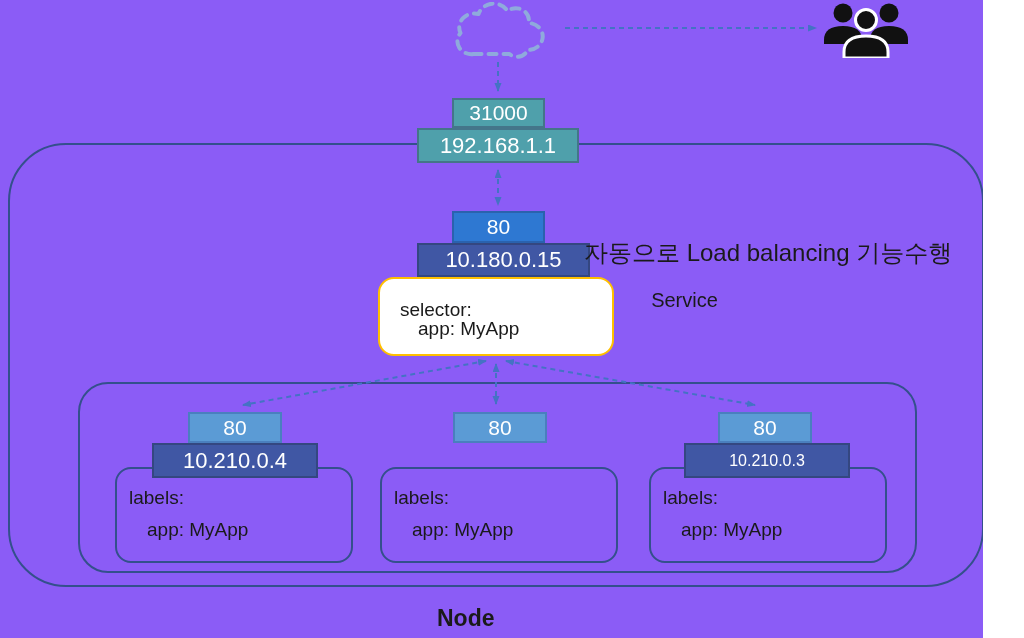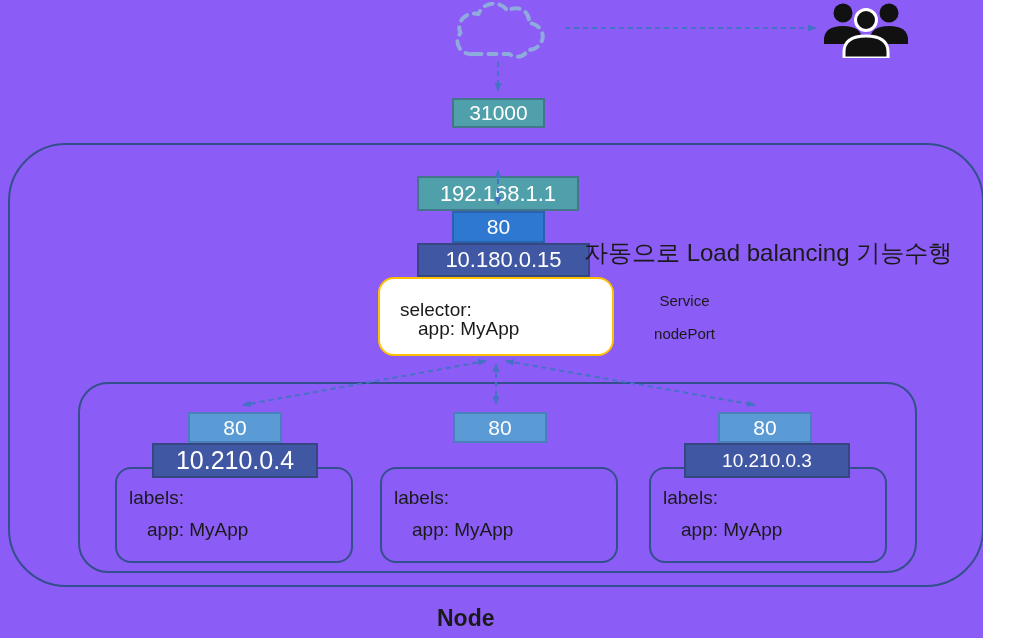--- a/index.html
+++ b/index.html
@@ -49,64 +49,63 @@
       <circle cx="67" cy="11" r="9.5"></circle>
       <path d="M48 42 v-4 q0 -14 19 -14 q19 0 19 14 v4 z"></path>
       <circle cx="44" cy="18" r="10.5" stroke="#ffffff" stroke-width="3"></circle>
       <path d="M22 56 v-6 q0 -16 22 -16 q22 0 22 16 v6 z" stroke="#ffffff" stroke-width="3"></path>
     </g>
   </svg>
 
   <div class="box teal" style="left:452px;top:98px;width:93px;height:30px;font-size:21px;">
     <span>31000</span>
   </div>
-  <div class="box teal" style="left:417px;top:128px;width:162px;height:35px;font-size:22px;margin-top:48px;">
+  <div class="box teal" style="left:417px;top:128px;width:162px;height:35px;font-size:22px;">
     <span>192.168.1.1</span>
   </div>
 
   <div class="selector-frame" style="left:378px;top:277px;width:236px;height:79px;"></div>
   <div class="kv" style="left:400px;top:299px;">selector:</div>
   <div class="kv" style="left:418px;top:318px;">app: MyApp</div>
 
   <div class="box blue" style="left:452px;top:211px;width:93px;height:32px;font-size:21px;">
     <span>80</span>
   </div>
   <div class="box indigo" style="left:417px;top:243px;width:173px;height:34px;font-size:22px;">
     <span>10.180.0.15</span>
   </div>
 
   <div class="abs darktext" style="left:584px;top:237px;font-size:24px;white-space:nowrap;">자동으로 Load balancing 기능수행</div>
 
-  <div class="abs darktext" style="left:622px;top:284px;width:125px;text-align:center;font-size:15px;line-height:33px;">
+  <div class="abs darktext" style="left:622px;top:284px;width:125px;text-align:center;font-size:20px;line-height:33px;">
     <div>Service</div>
-    <div>nodePort</div>
   </div>
 
   <div class="frame" style="left:115px;top:467px;width:238px;height:96px;border-radius:16px;"></div>
   <div class="box lightblue" style="left:188px;top:412px;width:94px;height:31px;font-size:21px;">
     <span>80</span>
   </div>
-  <div class="box indigo" style="left:152px;top:443px;width:166px;height:35px;font-size:25px;">
+  <div class="box indigo" style="left:152px;top:443px;width:166px;height:35px;font-size:22px;">
     <span>10.210.0.4</span>
   </div>
   <div class="kv" style="left:129px;top:487px;">labels:</div>
   <div class="kv" style="left:147px;top:519px;">app: MyApp</div>
 
   <div class="frame" style="left:380px;top:467px;width:238px;height:96px;border-radius:16px;"></div>
   <div class="box lightblue" style="left:453px;top:412px;width:94px;height:31px;font-size:21px;">
     <span>80</span>
   </div>
   <div class="kv" style="left:394px;top:487px;">labels:</div>
   <div class="kv" style="left:412px;top:519px;">app: MyApp</div>
 
   <div class="frame" style="left:649px;top:467px;width:238px;height:96px;border-radius:16px;"></div>
   <div class="box lightblue" style="left:718px;top:412px;width:94px;height:31px;font-size:21px;">
     <span>80</span>
   </div>
-  <div class="box indigo" style="left:684px;top:443px;width:166px;height:35px;font-size:19px;">
+  <div class="box indigo" style="left:684px;top:443px;width:166px;height:35px;font-size:16px;">
     <span>10.210.0.3</span>
   </div>
   <div class="kv" style="left:663px;top:487px;">labels:</div>
   <div class="kv" style="left:681px;top:519px;">app: MyApp</div>
 
   <div class="abs darktext" style="left:437px;top:605px;width:120px;text-align:left;font-size:23px;font-weight:600;">Node</div>
 
   <svg class="abs" style="left:0;top:0;pointer-events:none;" width="1024" height="638" viewBox="0 0 1024 638">
     <defs>
       <marker id="ah" markerUnits="userSpaceOnUse" markerWidth="10" markerHeight="8" refX="8" refY="3.5" orient="auto-start-reverse">

